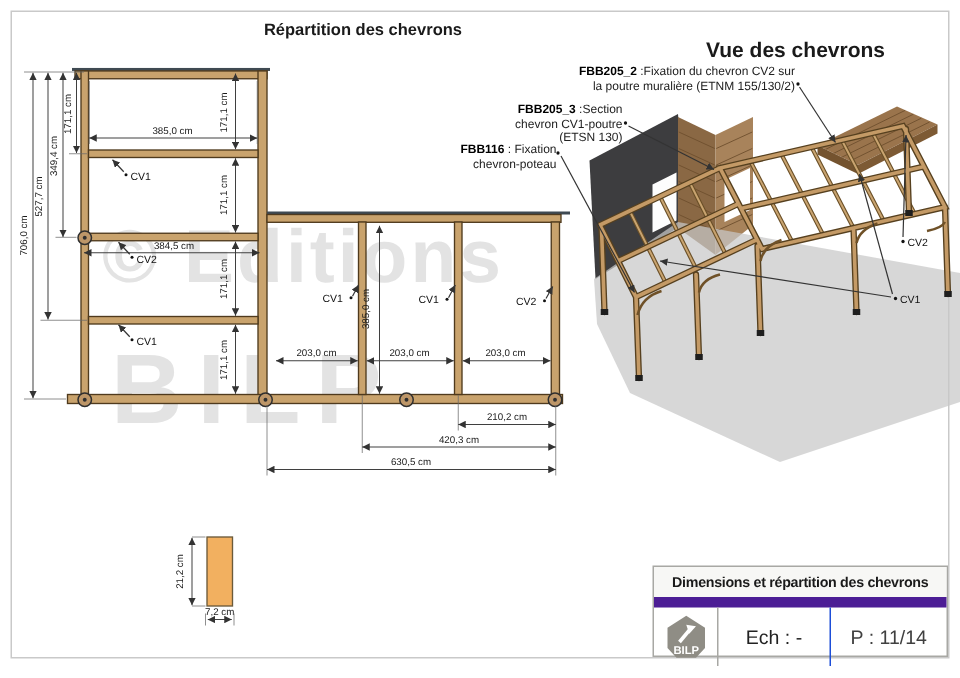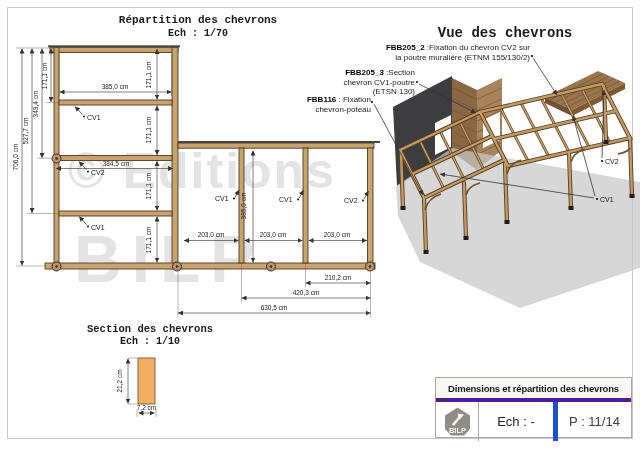--- a/index.html
+++ b/index.html
@@ -7,37 +7,37 @@
         font-family:"Liberation Sans",sans-serif;color:#1a1a1a;}
   .abs{position:absolute;}
   #sheet-border{left:7px;top:7px;width:624px;height:430px;border:1px solid #c9c9c9;z-index:0;}
   
   .wm{z-index:1;font-weight:bold;color:rgba(150,150,150,0.27);line-height:1;white-space:nowrap;}
   #wm1{left:68px;top:146px;font-size:50px;letter-spacing:2px;}
   #wm2{left:74px;top:226px;font-size:66px;letter-spacing:10px;}
   
   svg.layer{position:absolute;left:0;top:0;z-index:2;}
   
-  .ttl{z-index:3;text-align:center;font-weight:bold;font-family:Liberation Mono, monospace;}
+  .ttl{z-index:3;text-align:right;font-weight:bold;}
   #plan-title{left:88px;top:14px;width:220px;font-size:11px;line-height:13px;}
   #view-title{left:420px;top:25px;width:170px;font-size:14px;}
   #section-title{left:70px;top:323px;width:160px;font-size:10.5px;line-height:12.5px;}
   
   .ann{z-index:3;font-size:8px;line-height:9.5px;text-align:right;color:#222;}
   .ann b{color:#000;}
   #ann1{left:369px;top:43px;width:161px;}
   #ann2{left:330px;top:68px;width:85px;}
   #ann3{left:290px;top:95px;width:81px;}
   
   #tblock{left:435px;top:377px;width:197px;height:61px;border:1px solid #a8a8a4;background:#fff;z-index:4;box-sizing:border-box;}
-  #tblock .hd{height:20px;border-bottom:4px solid #4c1d95;display:flex;align-items:center;justify-content:center;
+  #tblock .hd{height:20px;border-bottom:7px solid #4c1d95;display:flex;align-items:center;justify-content:center;
               font-weight:bold;font-size:9.5px;letter-spacing:-0.2px;background:#f7f7f5;}
   #tblock .row{display:flex;height:39px;}
   #tblock .c1{width:42px;border-right:1px solid #a8a8a4;display:flex;align-items:center;justify-content:center;}
-  #tblock .c2{width:74px;border-right:5px solid #1d4ed8;display:flex;align-items:center;justify-content:center;font-size:13px;color:#222;}
+  #tblock .c2{width:74px;border-right:1px solid #1d4ed8;display:flex;align-items:center;justify-content:center;font-size:13px;color:#222;}
   #tblock .c3{flex:1;display:flex;align-items:center;justify-content:center;font-size:13px;color:#404040;}
   
   .wood{fill:#c9a36d;stroke:#4f3a1d;stroke-width:0.9;}
   .wallline{fill:#3f4a52;stroke:none;}
   .dimln{stroke:#3a3a3a;stroke-width:0.65;fill:none;}
   .extln{stroke:#6a6a6a;stroke-width:0.5;fill:none;}
   .dim{font-size:6.5px;fill:#1a1a1a;}
   .cvt{font-size:7px;fill:#111;}
   .ldr{stroke:#333;stroke-width:0.8;fill:none;}
   .wd{stroke:#56401f;stroke-width:4.2;fill:none;stroke-linecap:round;}
@@ -261,29 +261,24 @@
       <circle cx="597" cy="199" r="1.1" fill="#111"></circle>
       <line class="ldr" x1="595" y1="196" x2="573" y2="116" marker-end="url(#ar2)"></line>
       <line class="ldr" x1="594" y1="198" x2="440" y2="174" marker-end="url(#ar2)"></line>
       <text class="cvt" x="605" y="164">CV2</text>
       <text class="cvt" x="600" y="202">CV1</text>
     </g>
   </svg>
 
   <div id="plan-title" class="abs ttl">
     <div>Répartition des chevrons</div>
-    <div style="font-size:10px;">Ech : 1/70</div>
   </div>
 
   <div id="view-title" class="abs ttl">Vue des chevrons</div>
 
-  <div id="section-title" class="abs ttl">
-    <div>Section des chevrons</div>
-    <div style="font-size:10px;">Ech : 1/10</div>
-  </div>
 
   <div id="ann1" class="abs ann">
     <div><b>FBB205_2</b><span> :Fixation du chevron CV2 sur</span></div>
     <div>la poutre muralière (ETNM 155/130/2)</div>
   </div>
   <div id="ann2" class="abs ann">
     <div><b>FBB205_3</b><span> :Section</span></div>
     <div>chevron CV1-poutre</div>
     <div>(ETSN 130)</div>
   </div>

